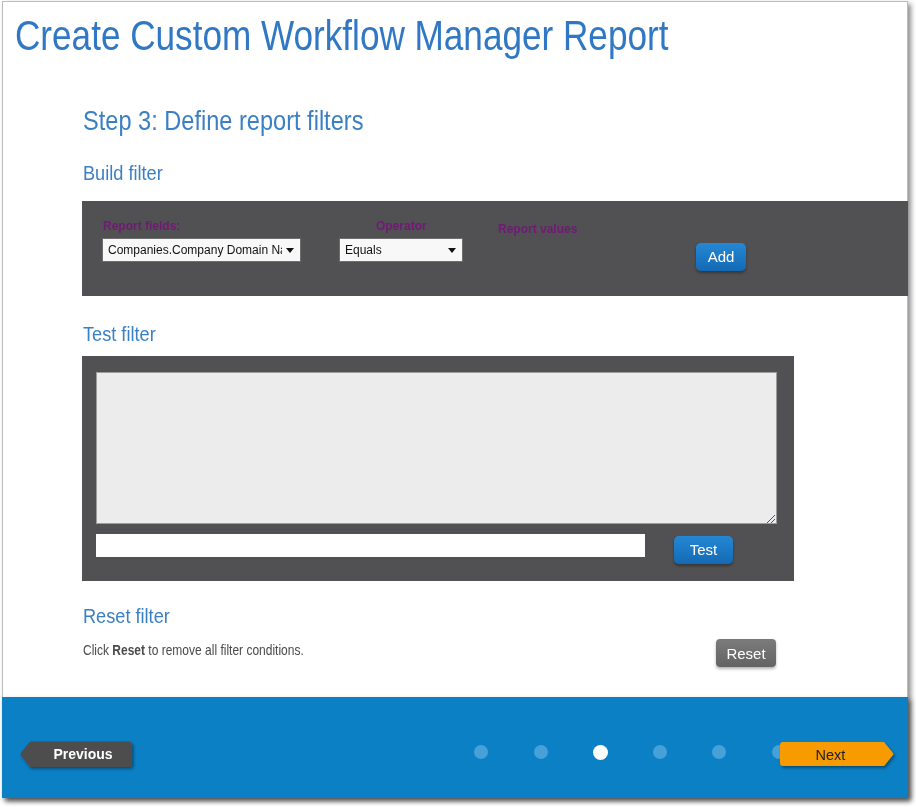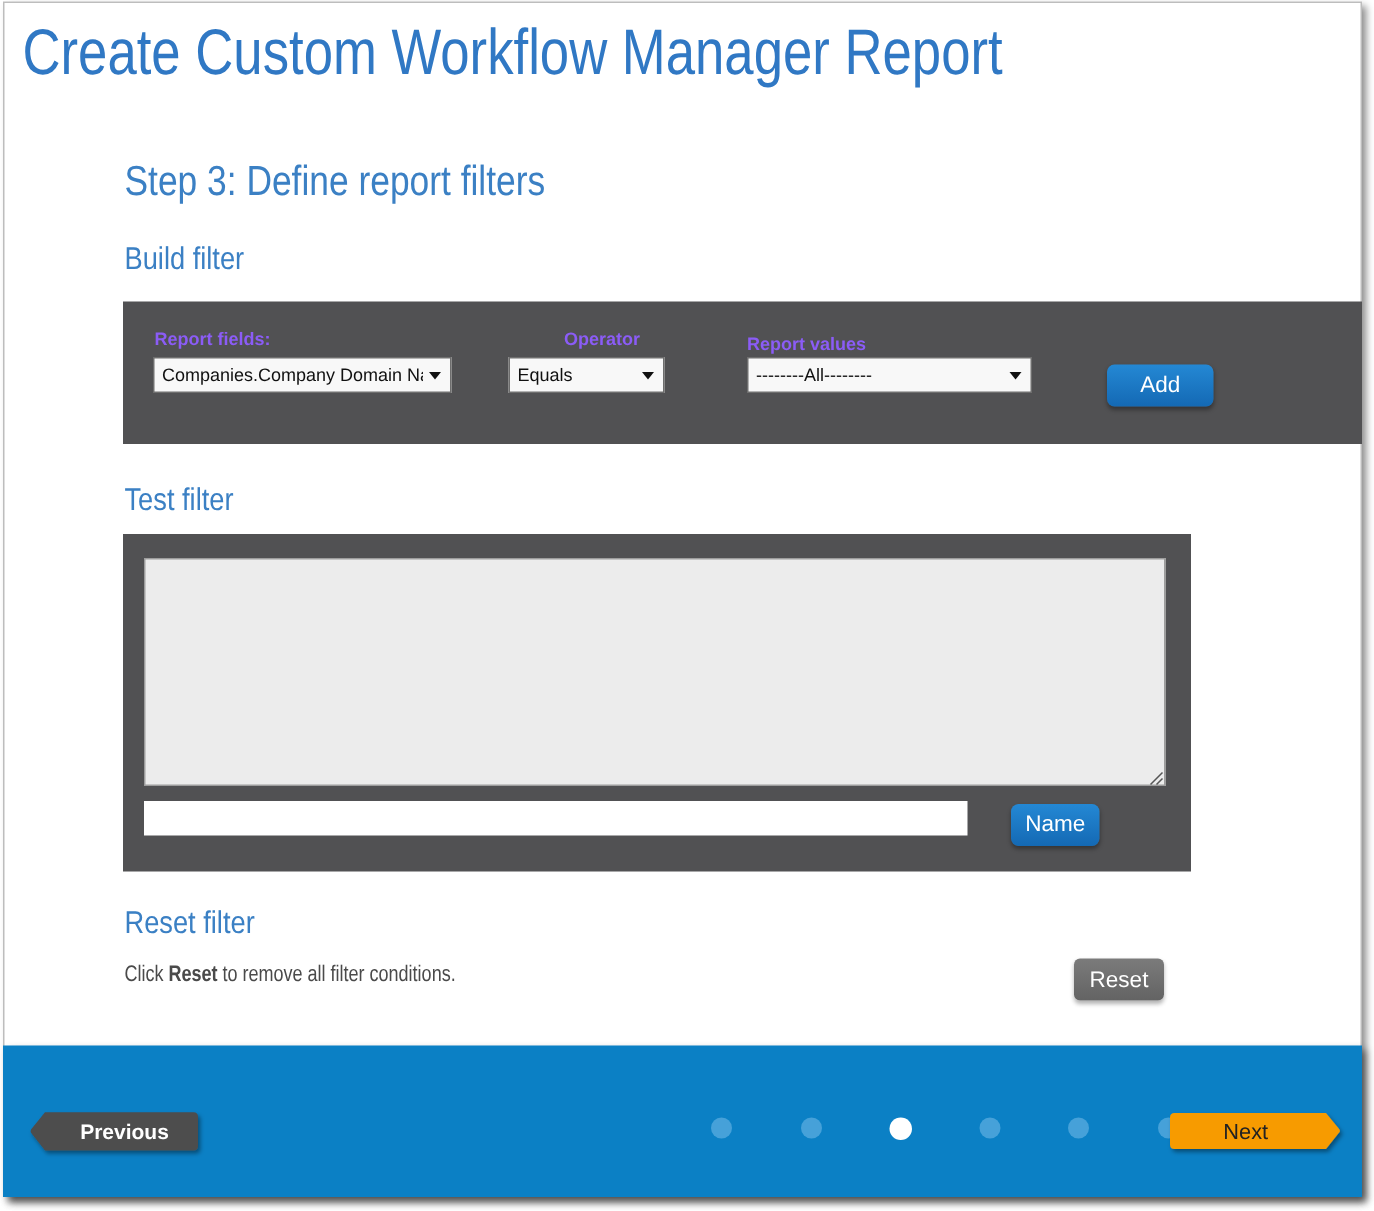--- a/index.html
+++ b/index.html
@@ -12,21 +12,21 @@
   .abs { position:absolute; }
   .h1 { left:15px; top:11px; font-size:43px; font-weight:300; color:#3078c4;
     white-space:nowrap; transform:scaleX(0.817); transform-origin:0 0; }
   .h2 { left:83px; top:105px; font-size:28px; font-weight:300; color:#3b80c4;
     white-space:nowrap; transform:scaleX(0.842); transform-origin:0 0; }
   .hsub { font-size:21px; font-weight:300; color:#3b80c4; white-space:nowrap;
     transform:scaleX(0.865); transform-origin:0 0; }
   .panel { background:#515153; }
   .p1 { left:82px; top:201px; width:826px; height:95px; }
   .p2 { left:82px; top:356px; width:712px; height:225px; }
-  .lbl { font-size:12px; font-weight:bold; color:#8b5cf6; white-space:nowrap; }
+  .lbl { font-size:12px; font-weight:bold; color:#701a75; white-space:nowrap; }
   .sel { position:absolute; top:238px; height:24px; background:#f8f8f8;
     border:1px solid #6e6e6e; font-size:12px; color:#111;
     display:flex; align-items:center; padding:0 6px 0 5px; }
   .sel .txt { flex:1 1 auto; overflow:hidden; white-space:nowrap; }
   .caret { flex:0 0 auto; margin-left:4px; width:0; height:0;
     border-left:4px solid transparent; border-right:4px solid transparent;
     border-top:5px solid #111; }
   .btnblue { position:absolute; border:0; border-radius:5px; color:#fff;
     font-size:15px; text-align:center;
     background:linear-gradient(#2488d4,#1469b4);
@@ -59,38 +59,34 @@
   <div class="abs hsub" style="left:83px; top:161px;">Build filter</div>
 
   <div class="abs panel p1"></div>
   <div class="abs lbl" style="left:103px; top:219px;">Report fields:</div>
   <div class="abs lbl" style="left:339px; top:219px;margin-left:37px;">Operator</div>
   <div class="abs lbl" style="left:498px; top:222px;">Report values</div>
   <div class="sel" style="left:102px; width:199px;">
       <span class="txt">Companies.Company Domain Name</span>
       <span class="caret"></span>
     </div>
-  <div class="sel" style="left:339px; width:104px;gap:29px;">
+  <div class="sel" style="left:339px; width:124px;gap:29px;">
       <span class="txt">Equals</span>
       <span class="caret"></span>
     </div>
-  <div class="sel" style="left:498px; width:190px;">
-      <span class="txt">--------All--------</span>
-      <span class="caret"></span>
-    </div>
-  <div class="btnblue" style="left:738px; top:243px; width:71px; height:28px; line-height:27px;">Add</div>
+  <div class="btnblue" style="left:696px; top:243px; width:50px; height:28px; line-height:27px;">Add</div>
 
   <div class="abs hsub" style="left:83px; top:322px;">Test filter</div>
   <div class="abs panel p2"></div>
   <div class="ta"></div>
   <svg class="abs" style="left:765px; top:513px;" width="11" height="11">
     <path d="M2 10 L10 2 M6 10 L10 6" stroke="#555" stroke-width="1" fill="none"></path>
   </svg>
   <div class="inp"></div>
-  <div class="btnblue" style="left:674px; top:536px; width:59px; height:28px; line-height:27px;">Name</div>
+  <div class="btnblue" style="left:674px; top:536px; width:59px; height:28px; line-height:27px;">Test</div>
 
   <div class="abs hsub" style="left:83px; top:604px;">Reset filter</div>
   <div class="abs note">Click <b>Reset</b> to remove all filter conditions.</div>
   <button class="btngray">Reset</button>
 
   <div class="footer"></div>
 
   <svg class="abs" style="left:12px; top:735px;" width="130" height="42" viewBox="0 0 130 42">
     <defs>
       <filter id="sh" x="-20%" y="-20%" width="150%" height="160%">

